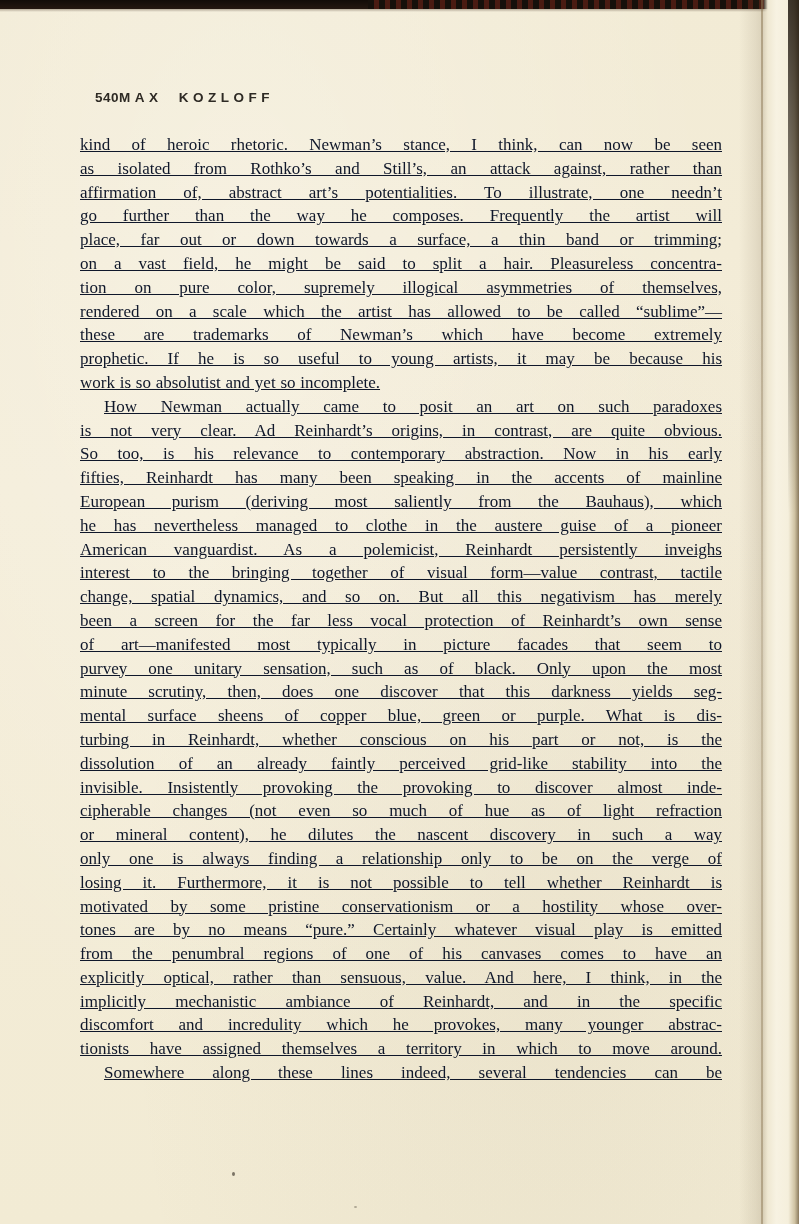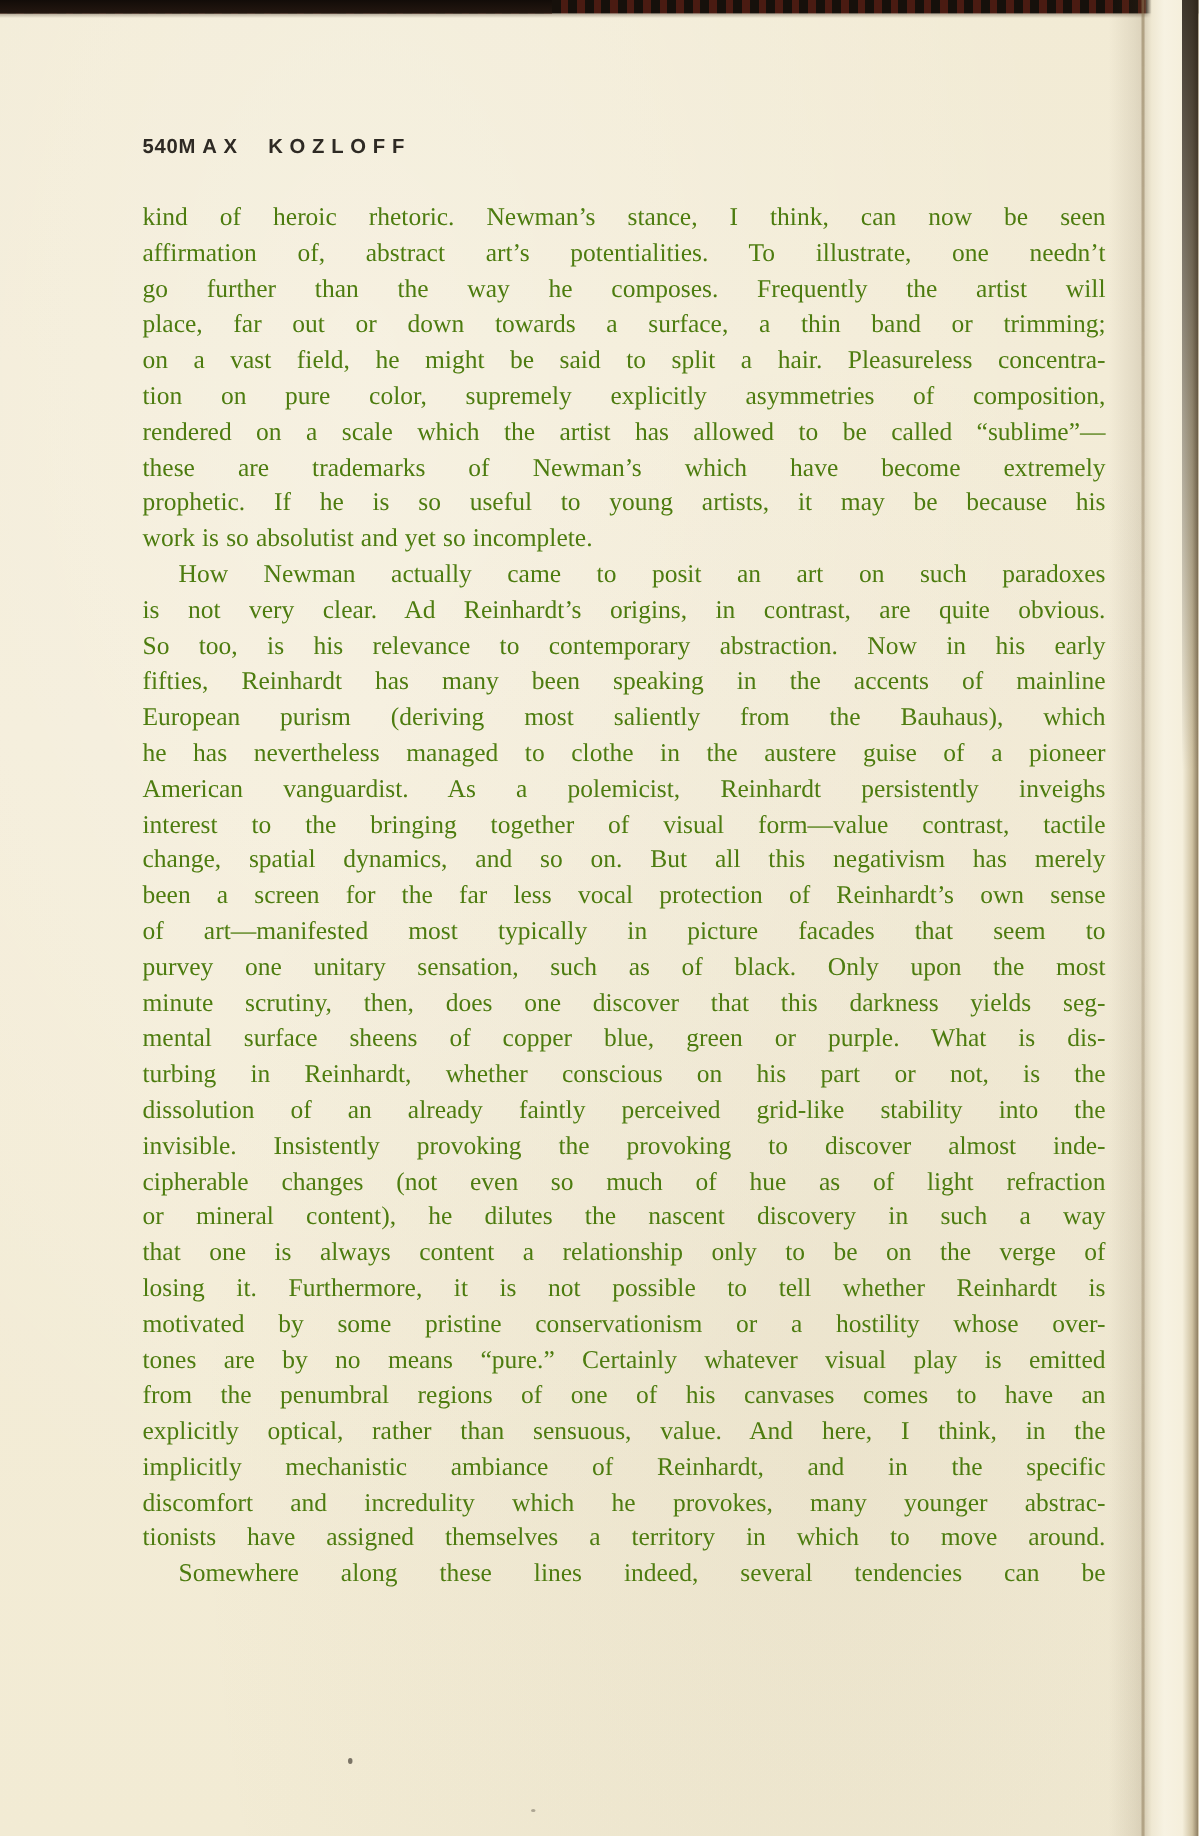--- a/index.html
+++ b/index.html
@@ -63,24 +63,25 @@
     font-family: "Liberation Sans", sans-serif;
     font-weight: bold; font-size: 13.5px; letter-spacing: 0.5px;
   }
   .running-header {
     font-family: "Liberation Sans", sans-serif;
     font-weight: bold; font-size: 13.5px;
     letter-spacing: 4.5px; word-spacing: 8px;
   }
   
   .body-text {
-    position: absolute; top: 133px; left: 95px; width: 642px;
+    position: absolute; top: 133px; left: 80px; width: 642px;
     font-size: 17px; line-height: 23.8px;
-    color: #4d7c0f;
+    color: #0f172a;
     word-spacing: 0.5px;
+    text-decoration: underline;
   }
   .line {
     white-space: nowrap;
     text-align: justify;
     text-align-last: justify;
     height: 23.8px;
   }
   .line.indent { text-indent: 24px; }
   .line.no-justify { text-align-last: left; }
   
@@ -102,25 +103,26 @@
 <div class="crease"></div>
 <div class="edge-dark-top"></div>
 
 <div class="header">
   <span class="page-number">540</span>
   <span class="running-header">MAX KOZLOFF</span>
 </div>
 
 <div class="body-text">
     <div class="line">kind of heroic rhetoric. Newman’s stance, I think, can now be seen</div>
+    <div class="line">as isolated from Rothko’s and Still’s, an attack against, rather than</div>
     <div class="line">affirmation of, abstract art’s potentialities. To illustrate, one needn’t</div>
     <div class="line">go further than the way he composes. Frequently the artist will</div>
     <div class="line">place, far out or down towards a surface, a thin band or trimming;</div>
     <div class="line">on a vast field, he might be said to split a hair. Pleasureless concentra-</div>
-    <div class="line">tion on pure color, supremely explicitly asymmetries of composition,</div>
+    <div class="line">tion on pure color, supremely illogical asymmetries of themselves,</div>
     <div class="line">rendered on a scale which the artist has allowed to be called “sublime”—</div>
     <div class="line">these are trademarks of Newman’s which have become extremely</div>
     <div class="line">prophetic. If he is so useful to young artists, it may be because his</div>
     <div class="line no-justify">work is so absolutist and yet so incomplete.</div>
     <div class="line indent">How Newman actually came to posit an art on such paradoxes</div>
     <div class="line">is not very clear. Ad Reinhardt’s origins, in contrast, are quite obvious.</div>
     <div class="line">So too, is his relevance to contemporary abstraction. Now in his early</div>
     <div class="line">fifties, Reinhardt has many been speaking in the accents of mainline</div>
     <div class="line">European purism (deriving most saliently from the Bauhaus), which</div>
     <div class="line">he has nevertheless managed to clothe in the austere guise of a pioneer</div>
@@ -130,21 +132,21 @@
     <div class="line">been a screen for the far less vocal protection of Reinhardt’s own sense</div>
     <div class="line">of art—manifested most typically in picture facades that seem to</div>
     <div class="line">purvey one unitary sensation, such as of black. Only upon the most</div>
     <div class="line">minute scrutiny, then, does one discover that this darkness yields seg-</div>
     <div class="line">mental surface sheens of copper blue, green or purple. What is dis-</div>
     <div class="line">turbing in Reinhardt, whether conscious on his part or not, is the</div>
     <div class="line">dissolution of an already faintly perceived grid-like stability into the</div>
     <div class="line">invisible. Insistently provoking the provoking to discover almost inde-</div>
     <div class="line">cipherable changes (not even so much of hue as of light refraction</div>
     <div class="line">or mineral content), he dilutes the nascent discovery in such a way</div>
-    <div class="line">that one is always content a relationship only to be on the verge of</div>
+    <div class="line">only one is always finding a relationship only to be on the verge of</div>
     <div class="line">losing it. Furthermore, it is not possible to tell whether Reinhardt is</div>
     <div class="line">motivated by some pristine conservationism or a hostility whose over-</div>
     <div class="line">tones are by no means “pure.” Certainly whatever visual play is emitted</div>
     <div class="line">from the penumbral regions of one of his canvases comes to have an</div>
     <div class="line">explicitly optical, rather than sensuous, value. And here, I think, in the</div>
     <div class="line">implicitly mechanistic ambiance of Reinhardt, and in the specific</div>
     <div class="line">discomfort and incredulity which he provokes, many younger abstrac-</div>
     <div class="line">tionists have assigned themselves a territory in which to move around.</div>
     <div class="line indent">Somewhere along these lines indeed, several tendencies can be</div>
   </div>

